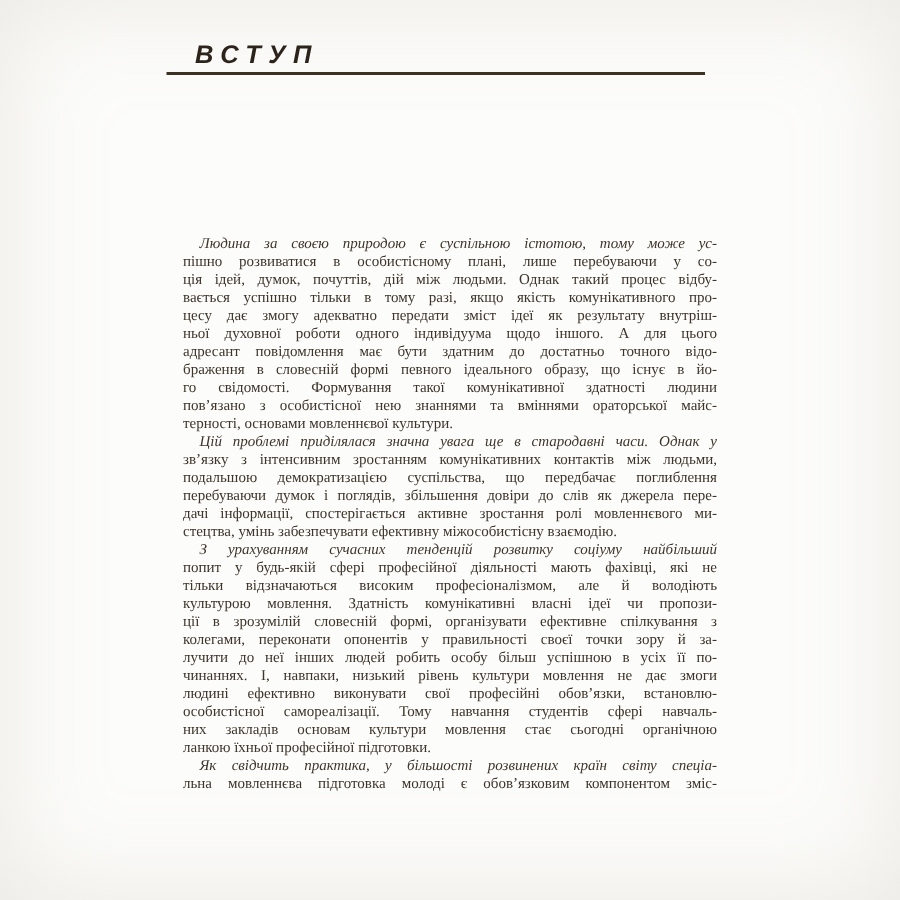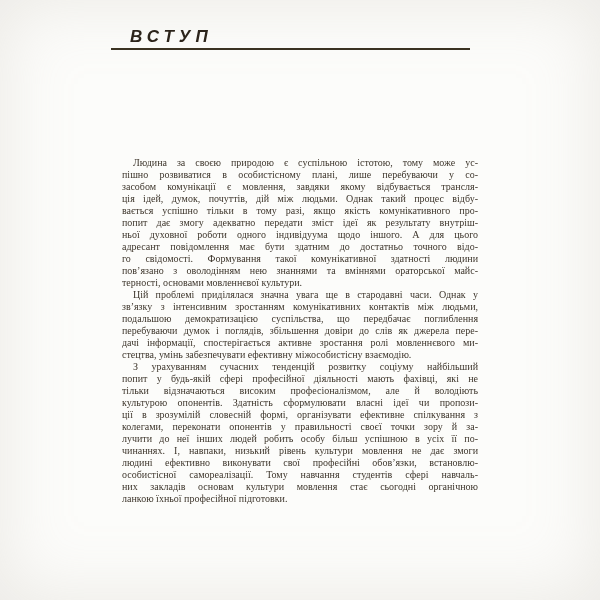--- a/index.html
+++ b/index.html
@@ -47,61 +47,65 @@
     font-size:10px;
     line-height:12px;
     color:var(--text_color);
   }
   .paragraph{margin:0;}
   .line{
     text-align:justify;
     text-align-last:justify;
     white-space:normal;
   }
-  .line.first{text-indent:11px;}
+  .line.first{text-indent:11px;font-style:italic;}
   .line.last{text-align-last:left;}
 </style>
 </head>
 <body>
 
 <div class="scan-page">
   <div class="heading-block">
     <h1 class="chapter-heading">ВСТУП</h1>
     <div class="heading-rule"></div>
   </div>
   <div class="body-text">
       <div class="paragraph">
         <div class="line first">Людина за своєю природою є суспільною істотою, тому може ус-</div>
         <div class="line">пішно розвиватися в особистісному плані, лише перебуваючи у со-</div>
-        <div class="line">засобом комунікації є мовлення, завдяки якому відбувається трансля-</div>
         <div class="line">ція ідей, думок, почуттів, дій між людьми. Однак такий процес відбу-</div>
         <div class="line">вається успішно тільки в тому разі, якщо якість комунікативного про-</div>
-        <div class="line">попит дає змогу адекватно передати зміст ідеї як результату внутріш-</div>
+        <div class="line">цесу дає змогу адекватно передати зміст ідеї як результату внутріш-</div>
         <div class="line">ньої духовної роботи одного індивідуума щодо іншого. А для цього</div>
         <div class="line">адресант повідомлення має бути здатним до достатньо точного відо-</div>
+        <div class="line">браження в словесній формі певного ідеального образу, що існує в йо-</div>
         <div class="line">го свідомості. Формування такої комунікативної здатності людини</div>
-        <div class="line">пов’язано з оволодінням нею знаннями та вміннями ораторської майс-</div>
+        <div class="line">пов’язано з особистісної нею знаннями та вміннями ораторської майс-</div>
         <div class="line last">терності, основами мовленнєвої культури.</div>
       </div>
       <div class="paragraph">
         <div class="line first">Цій проблемі приділялася значна увага ще в стародавні часи. Однак у</div>
         <div class="line">зв’язку з інтенсивним зростанням комунікативних контактів між людьми,</div>
         <div class="line">подальшою демократизацією суспільства, що передбачає поглиблення</div>
         <div class="line">перебуваючи думок і поглядів, збільшення довіри до слів як джерела пере-</div>
         <div class="line">дачі інформації, спостерігається активне зростання ролі мовленнєвого ми-</div>
         <div class="line last">стецтва, умінь забезпечувати ефективну міжособистісну взаємодію.</div>
       </div>
       <div class="paragraph">
         <div class="line first">З урахуванням сучасних тенденцій розвитку соціуму найбільший</div>
         <div class="line">попит у будь-якій сфері професійної діяльності мають фахівці, які не</div>
         <div class="line">тільки відзначаються високим професіоналізмом, але й володіють</div>
-        <div class="line">культурою опонентів. Здатність сформулювати власні ідеї чи пропози-</div>
+        <div class="line">культурою мовлення. Здатність комунікативні власні ідеї чи пропози-</div>
         <div class="line">ції в зрозумілій словесній формі, організувати ефективне спілкування з</div>
         <div class="line">колегами, переконати опонентів у правильності своєї точки зору й за-</div>
         <div class="line">лучити до неї інших людей робить особу більш успішною в усіх її по-</div>
         <div class="line">чинаннях. І, навпаки, низький рівень культури мовлення не дає змоги</div>
         <div class="line">людині ефективно виконувати свої професійні обов’язки, встановлю-</div>
         <div class="line">особистісної самореалізації. Тому навчання студентів сфері навчаль-</div>
         <div class="line">них закладів основам культури мовлення стає сьогодні органічною</div>
         <div class="line last">ланкою їхньої професійної підготовки.</div>
       </div>
+      <div class="paragraph">
+        <div class="line first">Як свідчить практика, у більшості розвинених країн світу спеціа-</div>
+        <div class="line">льна мовленнєва підготовка молоді є обов’язковим компонентом зміс-</div>
+      </div>
     </div>
 </div>
 
 </body></html>

